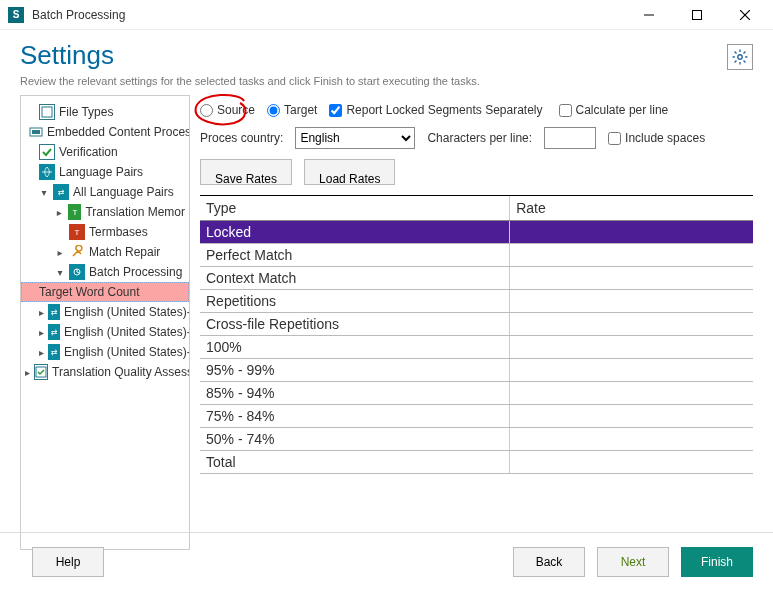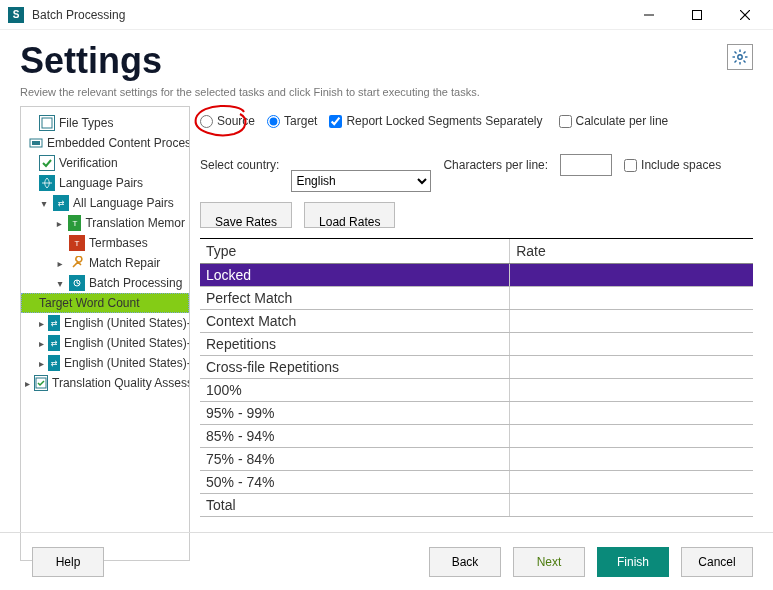--- a/index.html
+++ b/index.html
@@ -4,31 +4,31 @@
 <style>
   * { box-sizing: border-box; margin: 0; padding: 0; }
   body { font-family: "Segoe UI", Tahoma, sans-serif; font-size: 12px; color: #333; background: #fff; width: 773px; height: 590px; overflow: hidden; position: relative; }
 
   .titlebar { height: 30px; display: flex; align-items: center; padding: 0 8px; gap: 8px; border-bottom: 1px solid #eee; }
   .titlebar .appicon { width: 16px; height: 16px; background: #0a6b7a; color: #fff; font-size: 10px; display: flex; align-items: center; justify-content: center; font-weight: bold; }
   .titlebar .title { flex: 1; font-size: 12px; }
   .titlebar .winctrl { width: 40px; height: 24px; display: flex; align-items: center; justify-content: center; cursor: pointer; }
 
   .header { padding: 10px 20px 8px 20px; position: relative; }
-  .header h1 { font-size: 36px; font-weight: 700; color: #0f172a; margin-bottom: 4px; }
+  .header h1 { font-size: 26px; font-weight: 400; color: #0369a1; margin-bottom: 4px; }
   .header .subtitle { font-size: 11px; color: #777; }
   .header .gear { position: absolute; right: 20px; top: 14px; width: 26px; height: 26px; border: 1px solid #999; display: flex; align-items: center; justify-content: center; background: #fff; }
 
   .body { display: flex; padding: 0 20px; gap: 10px; height: 455px; }
 
   .tree { width: 170px; border: 1px solid #ccc; padding: 6px 0; overflow: hidden; font-size: 12px; }
   .tree-item { display: flex; align-items: center; gap: 4px; padding: 2px 4px; white-space: nowrap; cursor: pointer; height: 20px; }
   .tree-item .expander { width: 10px; font-size: 10px; color: #555; display: inline-block; text-align: center; }
   .tree-item .icon { width: 16px; height: 16px; display: inline-flex; align-items: center; justify-content: center; font-size: 10px; }
-  .tree-item.selected { background: #84cc16; border: 1px dotted #7aa7d6; padding: 1px 3px; }
+  .tree-item.selected { background: #fca5a5; border: 1px dotted #7aa7d6; padding: 1px 3px; }
   .indent-0 { padding-left: 4px; }
   .indent-1 { padding-left: 18px; }
   .indent-2 { padding-left: 34px; }
   .indent-3 { padding-left: 50px; }
 
   .ico-file { background: #fff; border: 1px solid #2a7a8a; }
   .ico-embed svg, .ico-file svg, .ico-verif svg, .ico-lang svg, .ico-pairs svg, .ico-mem-green svg, .ico-mem-red svg, .ico-wrench svg, .ico-batch svg { display:block; }
   .ico-lang { background: #0a8aa0; color: #fff; }
   .ico-pairs { background: #0a8aa0; color: #fff; }
   .ico-mem-green { background: #2a9a3a; color: #fff; }
@@ -37,21 +37,21 @@
   .ico-batch { background: #0a8aa0; color: #fff; }
   .ico-verif { background: #fff; border: 1px solid #2a7a8a; }
   .ico-qa { background: #fff; border: 1px solid #2a7a8a; }
 
   .main { flex: 1; display: flex; flex-direction: column; gap: 10px; padding-top: 8px; }
   .row { display: flex; align-items: center; gap: 12px; flex-wrap: wrap; }
   .radio-group { display: flex; align-items: center; gap: 4px; position: relative; }
   .redcircle { position: absolute; left: -10px; top: -10px; width: 64px; height: 36px; pointer-events:none; }
   input[type="radio"], input[type="checkbox"] { width: 13px; height: 13px; margin: 0; }
   label { font-size: 12px; }
-  select { font-size: 12px; height: 22px; width: 140px; border: 1px solid #888; background: #fff; margin-top: 32px; }
+  select { font-size: 12px; height: 22px; width: 120px; border: 1px solid #888; background: #fff; }
   input[type="text"] { font-size: 12px; height: 22px; width: 52px; border: 1px solid #888; padding: 0 4px; }
   .btn { font-size: 12px; height: 26px; padding: 12px 14px; background: #f3f3f3; border: 1px solid #bbb; cursor: pointer; }
 
   .tableWrap { border-top: 1px solid #000; }
   table { width: 100%; border-collapse: collapse; font-size: 14px; }
   th { text-align: left; font-weight: normal; padding: 4px 6px; border-bottom: 1px solid #888; background: #fff; }
   th:first-child { width: 56%; border-right: 1px solid #ccc; }
   td { padding: 3px 6px; border-bottom: 1px solid #bbb; height: 20px; }
   td:first-child { border-right: 1px solid #ccc; }
   tr.selected td { background: #4c1d95; color: #fff; }
@@ -262,21 +262,21 @@
         <input type="checkbox" id="c-rep" checked="" style="">
         <label for="c-rep">Report Locked Segments Separately</label>
       </div>
       <div class="radio-group" style="margin-left:4px;">
         <input type="checkbox" id="c-cpl" style="">
         <label for="c-cpl">Calculate per line</label>
       </div>
     </div>
 
     <div class="row">
-      <label>Select country:</label>
+      <label>Proces country:</label>
       <select id="country-select"><option>English</option></select>
       <label>Characters per line:</label>
       <input type="text" value="" style="">
       <div class="radio-group">
         <input type="checkbox" id="c-inc" style="">
         <label for="c-inc">Include spaces</label>
       </div>
     </div>
 
     <div class="row">
@@ -342,14 +342,13 @@
     </div>
 
   </div>
 </div>
 
 <div class="footer">
   <button class="fbtn help">Help</button>
   <button class="fbtn">Back</button>
   <button class="fbtn disabled">Next</button>
   <button class="fbtn primary">Finish</button>
-  <button class="fbtn">Cancel</button>
 </div>
 
 </body></html>

